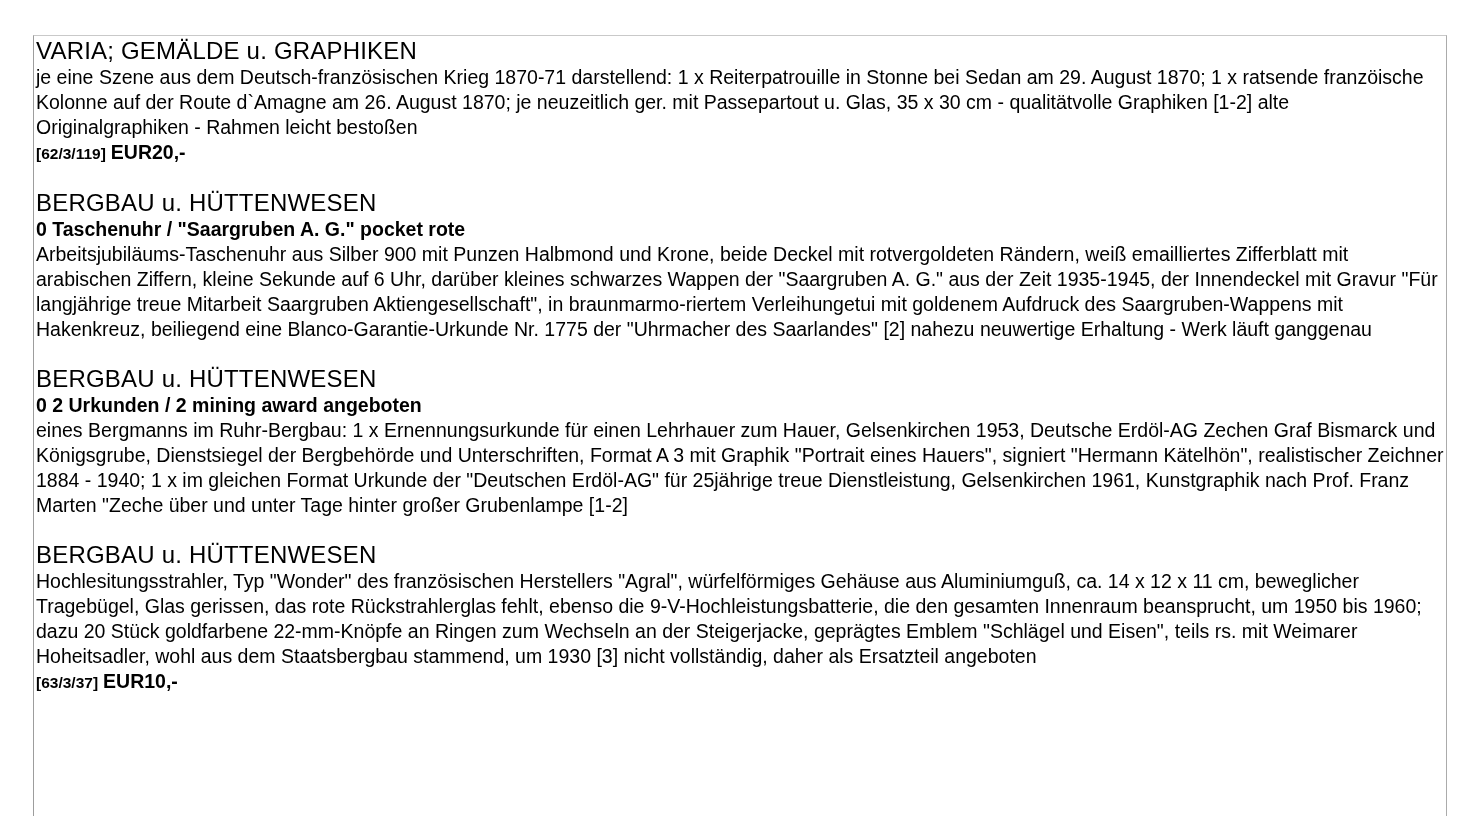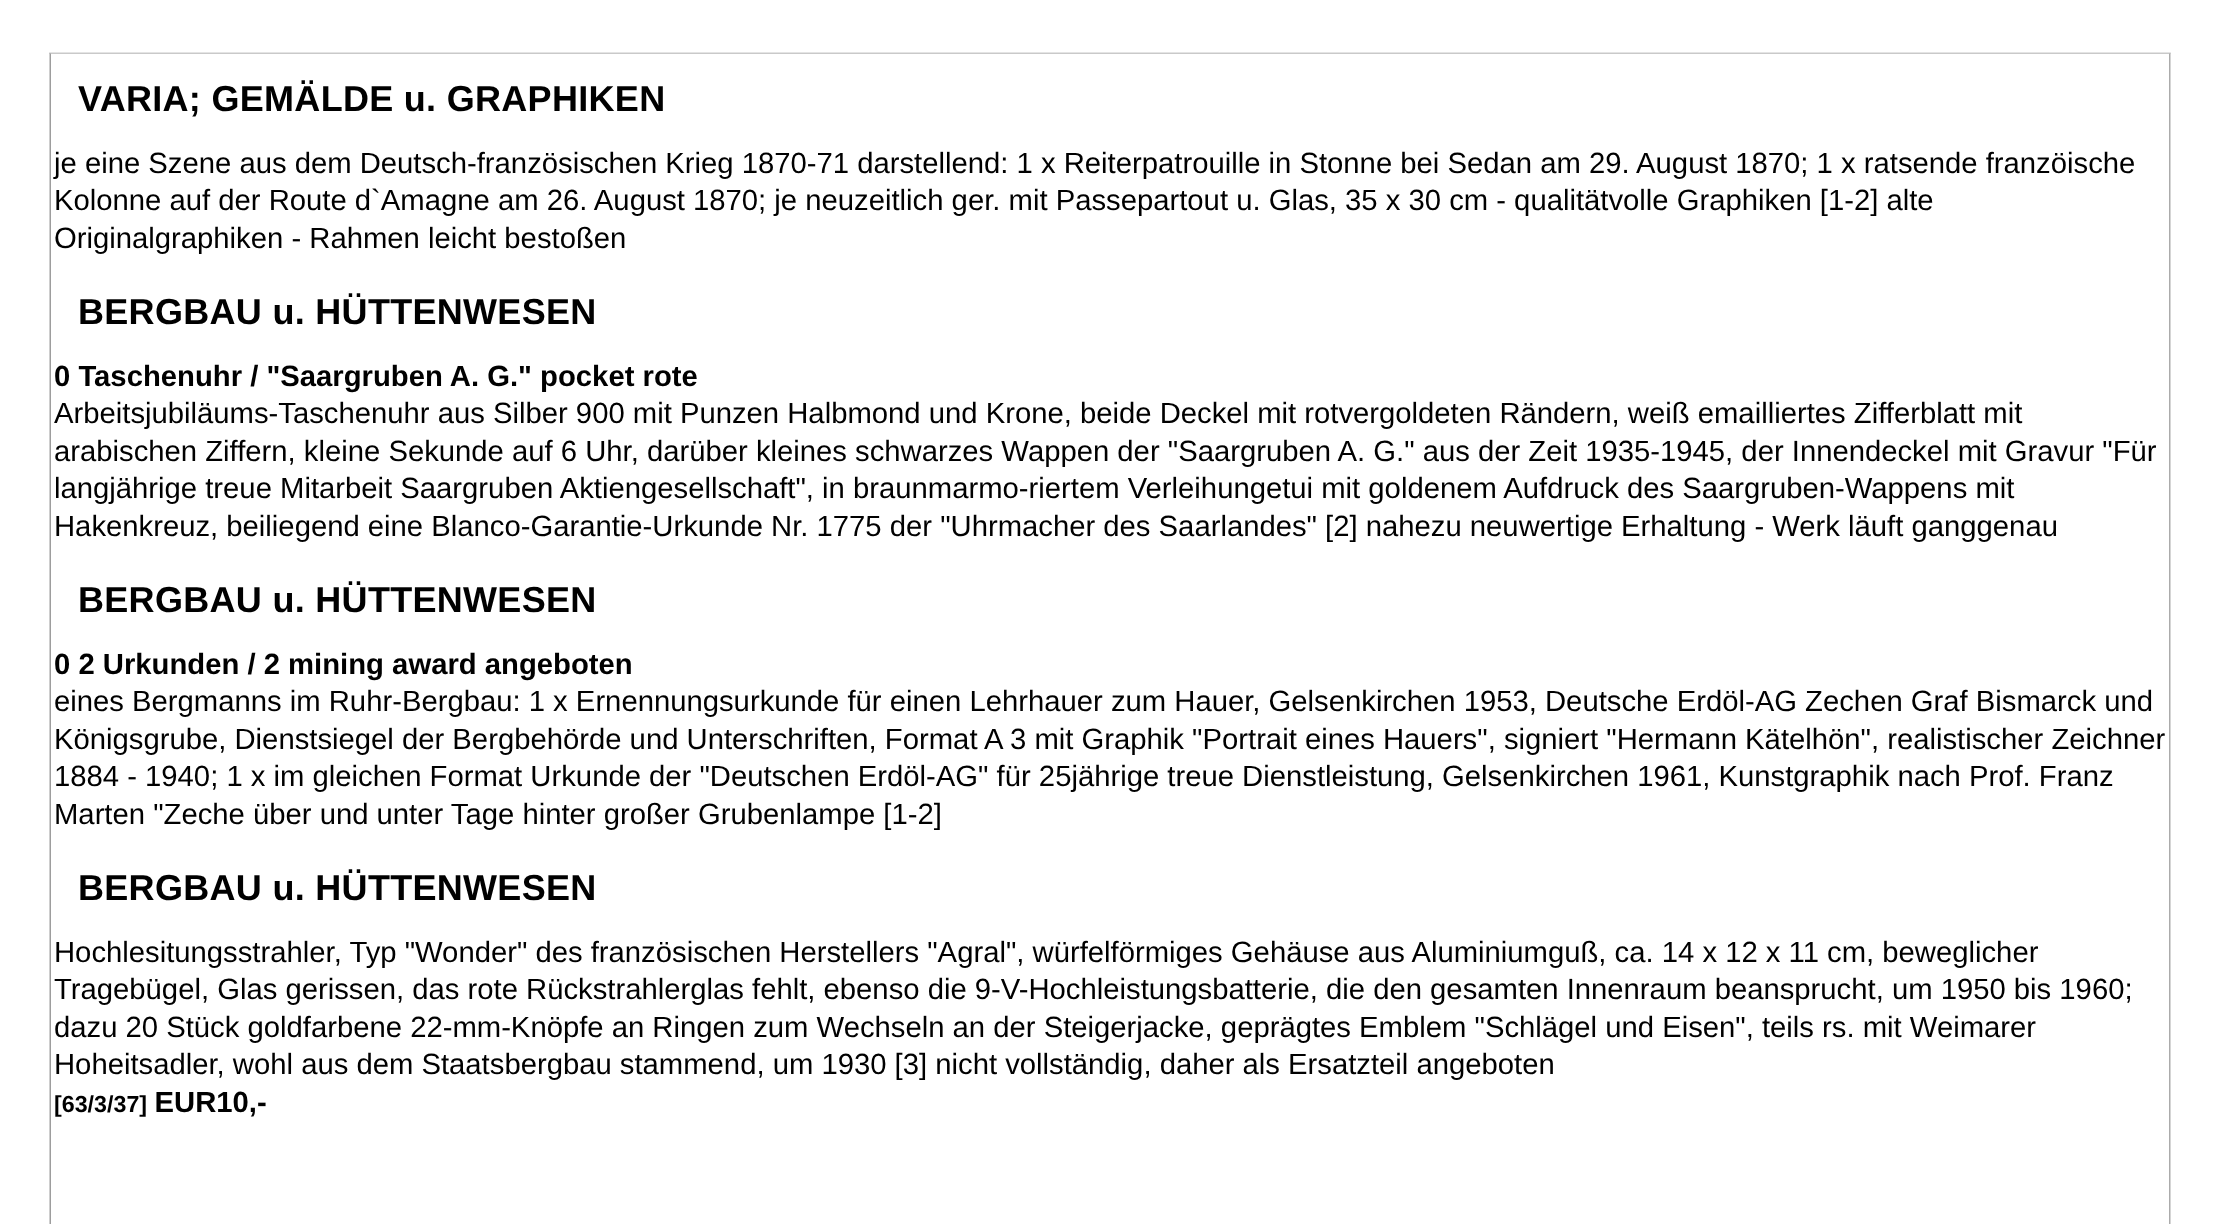--- a/index.html
+++ b/index.html
@@ -18,24 +18,24 @@
     border-left: 1px solid #9d9d9d;
     border-right: 1px solid #ababab;
     border-top: 1px solid #c9c9c9;
     border-bottom: none;
     padding: 1px 2px 0 2px;
     background: #ffffff;
   }
   .cat-section { margin: 0; }
   .cat-section + .cat-section { margin-top: 23px; }
   .heading {
-    margin: 16px;
+    margin: 0;
     font-size: 24px;
     line-height: 28px;
-    font-weight: bold;
+    font-weight: normal;
     letter-spacing: 0.2px;
     white-space: nowrap;
   }
   .sub {
     position: relative;
     font-size: 19.5px;
     line-height: 25px;
     font-weight: bold;
   }
   .body {
@@ -66,20 +66,23 @@
     background: #000000;
   }
 </style>
 </head>
 <body>
 
 <div class="doc-cell">
   <section class="cat-section">
     <h3 class="heading">VARIA; GEMÄLDE u. GRAPHIKEN</h3>
     <div class="body"><span>je eine Szene aus dem Deutsch-französischen Krieg 1870-71 darstellend: 1 x Reiterpatrouille in Stonne bei Sedan am 29. August 1870; 1 x </span><span class="miss">ratsende</span><span> </span><span class="miss">franzöische</span><span> Kolonne auf der Route </span><span class="miss">d`Amagne</span><span> am 26. August 1870; je neuzeitlich </span><span class="miss">ger.</span><span> mit Passepartout u. Glas, 35 x 30 cm - qualitätvolle Graphiken [1-2] alte Originalgraphiken - Rahmen leicht bestoßen</span></div>
+    <div class="refline">
+      <span class="ref">[62/3/119]</span><span class="price">EUR20,-</span>
+    </div>
   </section>
 
   <section class="cat-section">
     <h3 class="heading">BERGBAU u. HÜTTENWESEN</h3>
     <div class="sub"><span>0 Taschenuhr / "Saargruben A. G." </span><span class="miss">pocket</span><span> </span><span class="miss">rote</span></div>
     <div class="body"><span>Arbeitsjubiläums-Taschenuhr aus Silber 900 mit Punzen Halbmond und Krone, beide Deckel mit rotvergoldeten Rändern, weiß emailliertes Zifferblatt mit arabischen Ziffern, kleine Sekunde auf 6 Uhr, darüber kleines schwarzes Wappen der "Saargruben A. G." aus der Zeit 1935-1945, der Innendeckel mit Gravur "Für langjährige treue Mitarbeit Saargruben Aktiengesellschaft", in </span><span class="miss">braunmarmo-riertem</span><span> </span><span class="miss">Verleihungetui</span><span> mit goldenem Aufdruck des Saargruben-Wappens mit Hakenkreuz, beiliegend eine Blanco-Garantie-Urkunde Nr. 1775 der "Uhrmacher des Saarlandes" [2] nahezu neuwertige Erhaltung - Werk läuft ganggenau</span></div>
   </section>
 
   <section class="cat-section">
     <h3 class="heading">BERGBAU u. HÜTTENWESEN</h3>

